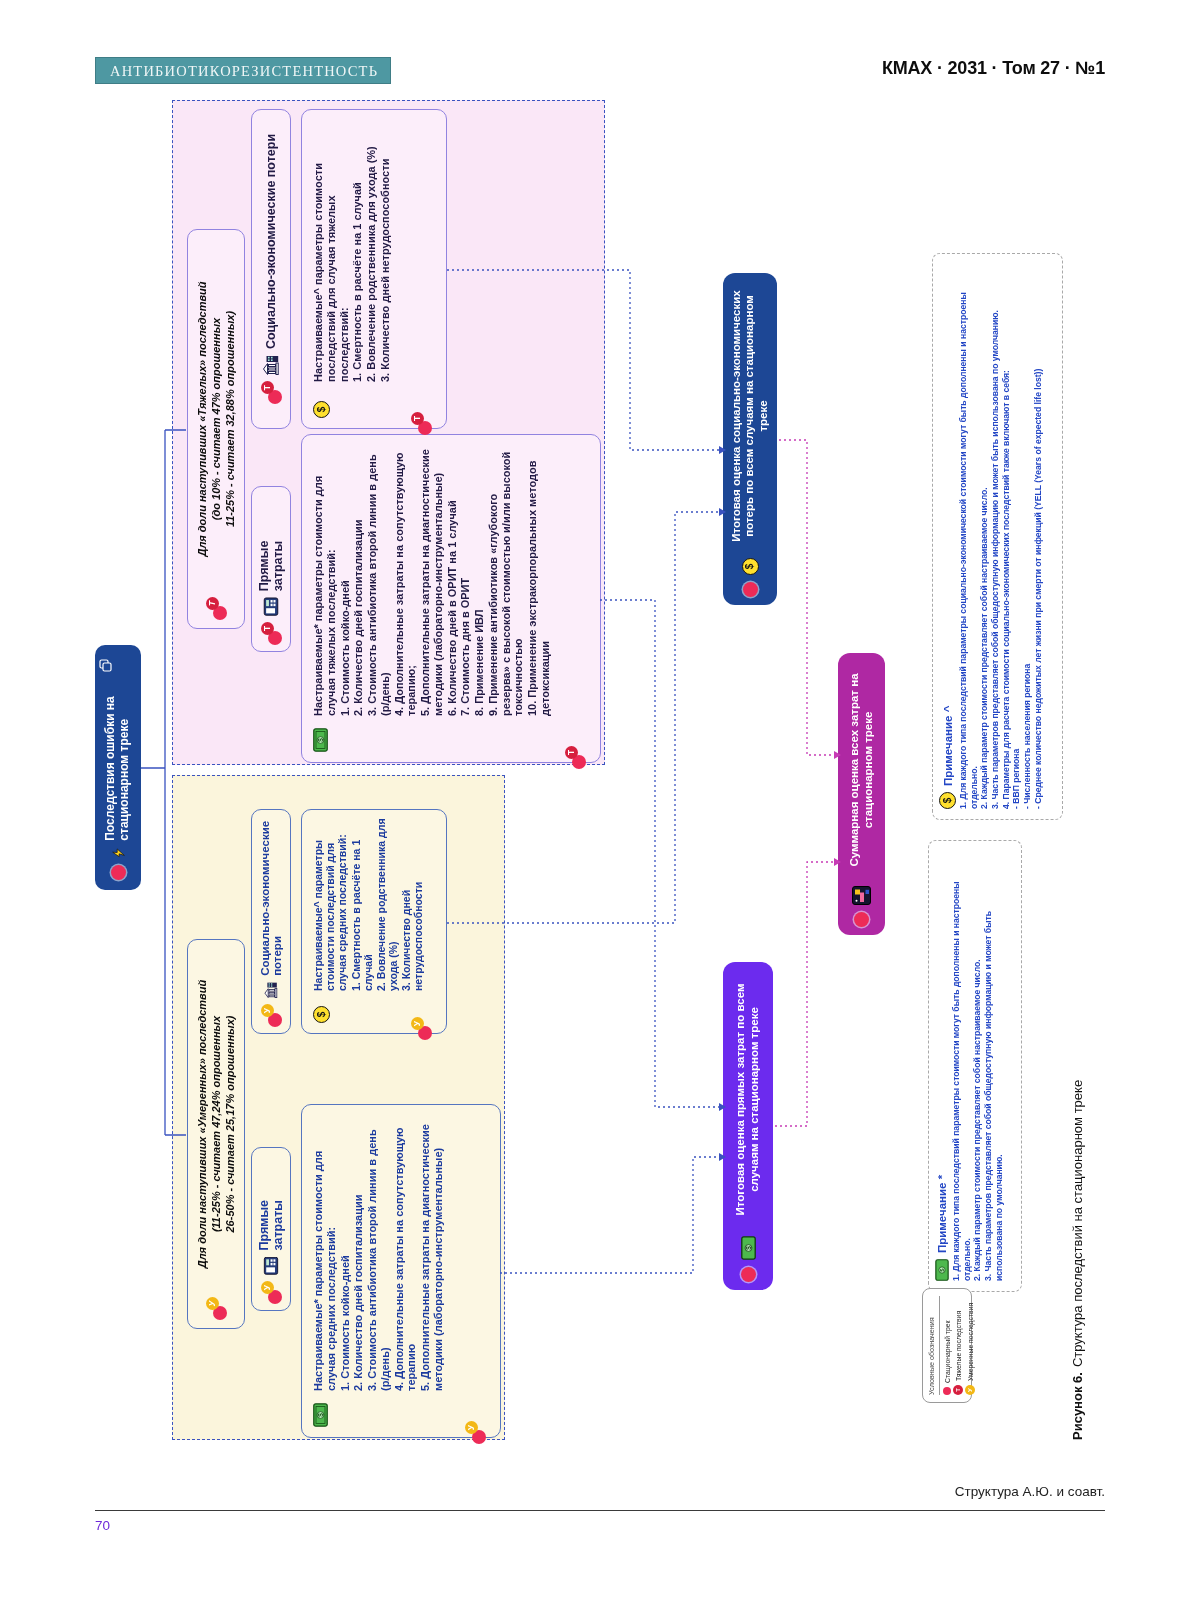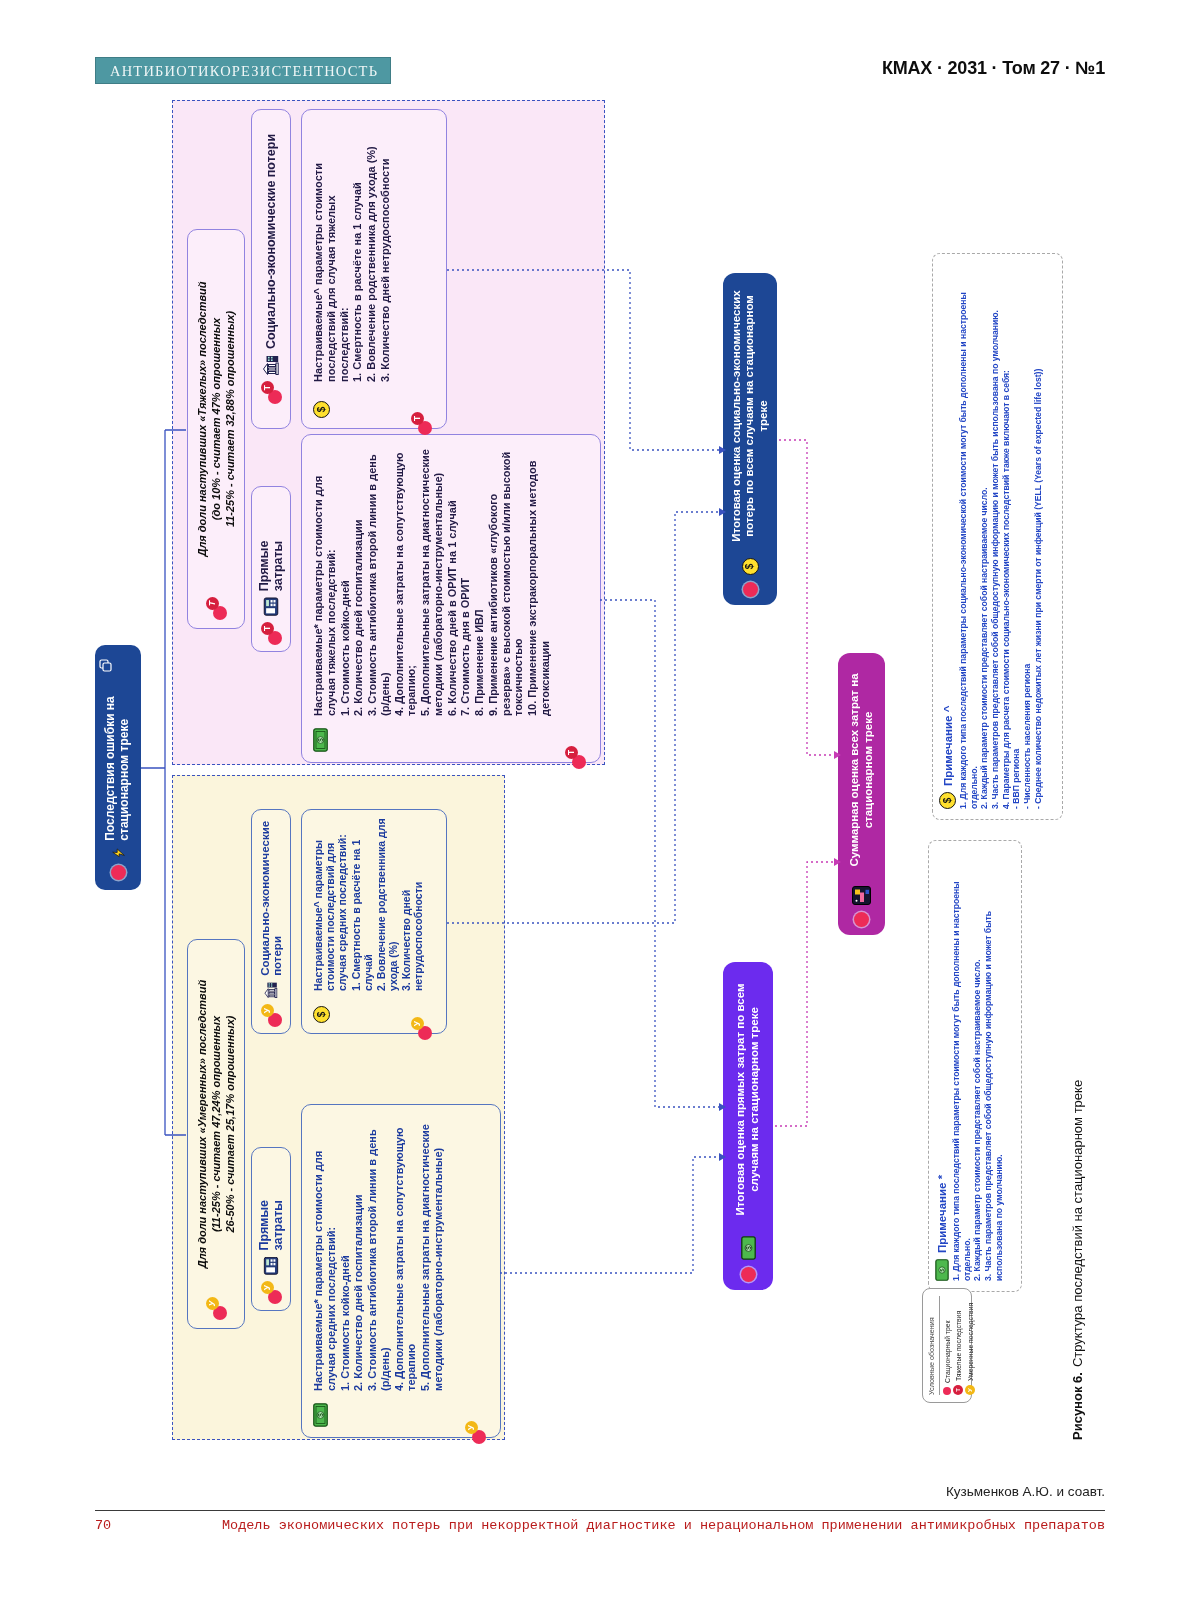--- a/index.html
+++ b/index.html
@@ -8,21 +8,21 @@
   .abs{position:absolute;}
 
   
   .section-bar{left:95px;top:57px;width:296px;height:27px;background:#4E98A2;border:1px solid #3f7d86;
     color:#EFF6F6;font-family:"Liberation Serif", serif;font-size:14.5px;letter-spacing:1.2px;
     line-height:27px;padding-left:14px;box-sizing:border-box;}
   .journal-ref{right:95px;top:58px;font-size:18px;font-weight:600;color:#0d0d0d;letter-spacing:-0.2px;}
   .footer-authors{left:95px;right:95px;top:1484px;text-align:right;font-size:13.5px;color:#222;}
   .footer-rule{left:95px;right:95px;top:1510px;border-top:1.6px solid #3a3a3a;}
   .footer-row{left:95px;right:95px;top:1518px;display:flex;justify-content:space-between;
-    font-size:13.5px;color:#b91c1c;font-family:Liberation Mono, monospace;}
+    font-size:13.5px;color:#6d28d9;}
 
   
   .fig-rot{position:absolute;left:95px;top:95px;width:1350px;height:1010px;
     transform:rotate(-90deg) translateX(-1350px);transform-origin:0 0;}
 
   .region{position:absolute;border:1.6px dashed #3A53C0;box-sizing:border-box;}
   .region.pink{background:#FAE7F7;}
   .region.yellow{background:#FBF5DC;}
 
   .tab{position:absolute;border-radius:10px;display:flex;align-items:center;justify-content:center;
@@ -365,18 +365,17 @@
       </div>
     </div>
 
     <div class="caption">
       <b>Рисунок 6.</b><span>Структура последствий на стационарном треке</span>
     </div>
 
   </div>
 </div>
 
-<div class="abs footer-authors">Кузьменков А.Ю. и соавт.</div>
+<div class="abs footer-authors">Структура А.Ю. и соавт.</div>
 <div class="abs footer-rule"></div>
 <div class="abs footer-row">
   <span>70</span>
-  <span>Модель экономических потерь при некорректной диагностике и нерациональном применении антимикробных препаратов</span>
 </div>
 
 </body></html>

